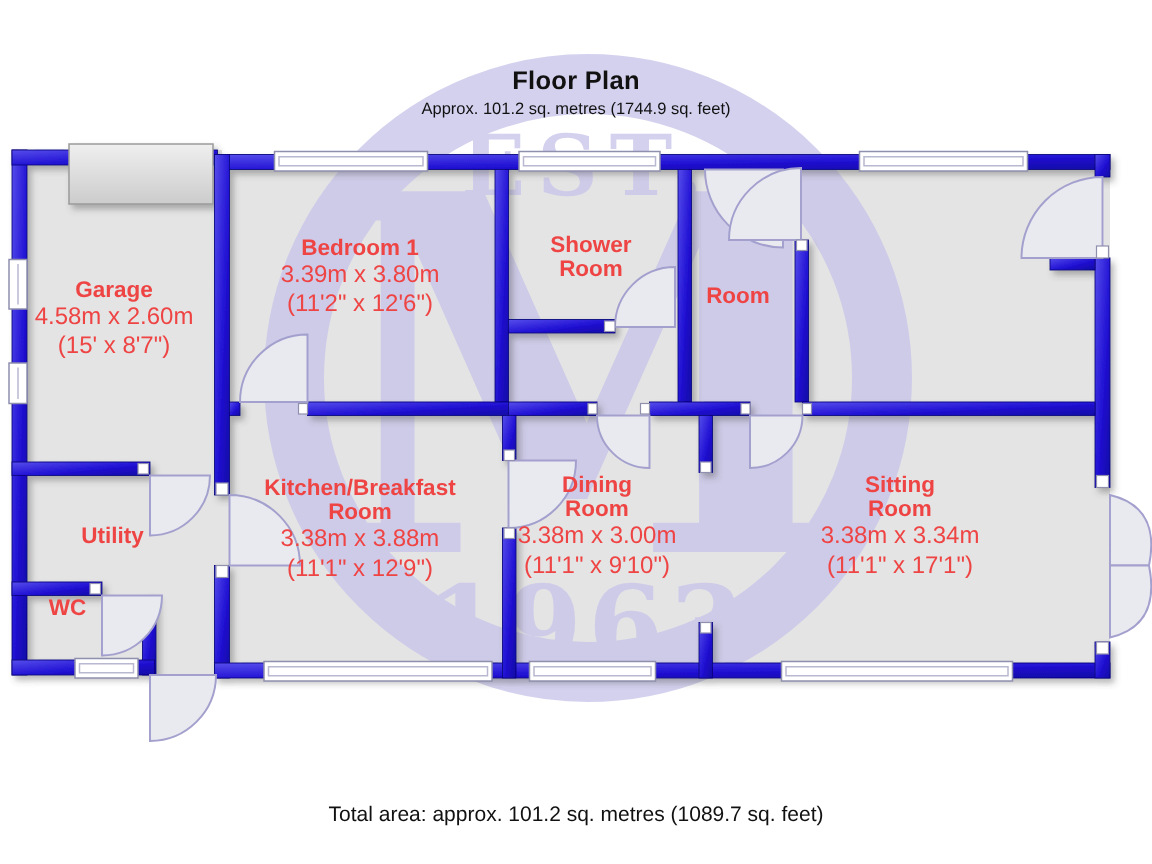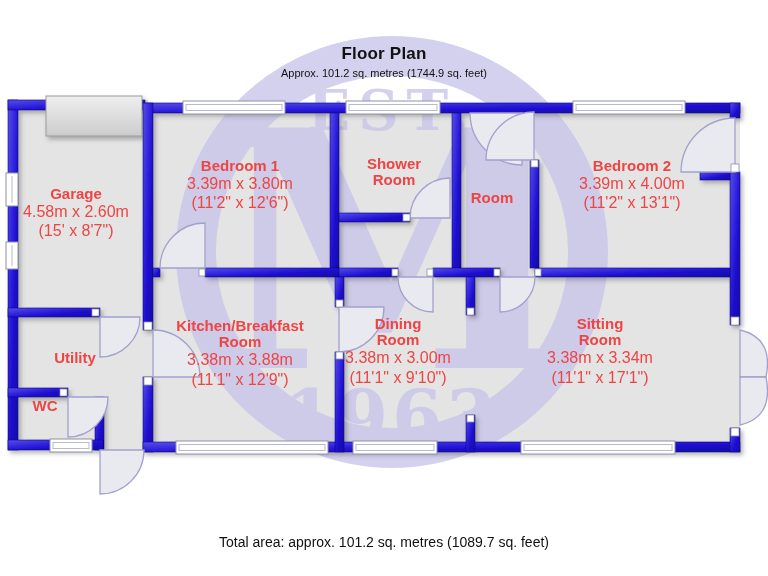--- a/index.html
+++ b/index.html
@@ -177,25 +177,20 @@
     <span class="rname">Bedroom 1</span>
     <span class="rdim">3.39m x 3.80m</span>
     <span class="rdim">(11'2" x 12'6")</span>
   </div>
   <div class="room-label" style="left:394px;top:156px">
     <span class="rname" style="max-width:70px">Shower Room</span>
   </div>
   <div class="room-label" style="left:492px;top:190px">
     <span class="rname">Room</span>
   </div>
-  <div class="room-label" style="left:632px;top:158px">
-    <span class="rname">Bedroom 2</span>
-    <span class="rdim">3.39m x 4.00m</span>
-    <span class="rdim">(11'2" x 13'1")</span>
-  </div>
   <div class="room-label" style="left:75px;top:350px">
     <span class="rname">Utility</span>
   </div>
   <div class="room-label" style="left:45px;top:398px">
     <span class="rname">WC</span>
   </div>
   <div class="room-label" style="left:240px;top:318px">
     <span class="rname" style="max-width:145px">Kitchen/Breakfast Room</span>
     <span class="rdim">3.38m x 3.88m</span>
     <span class="rdim">(11'1" x 12'9")</span>

